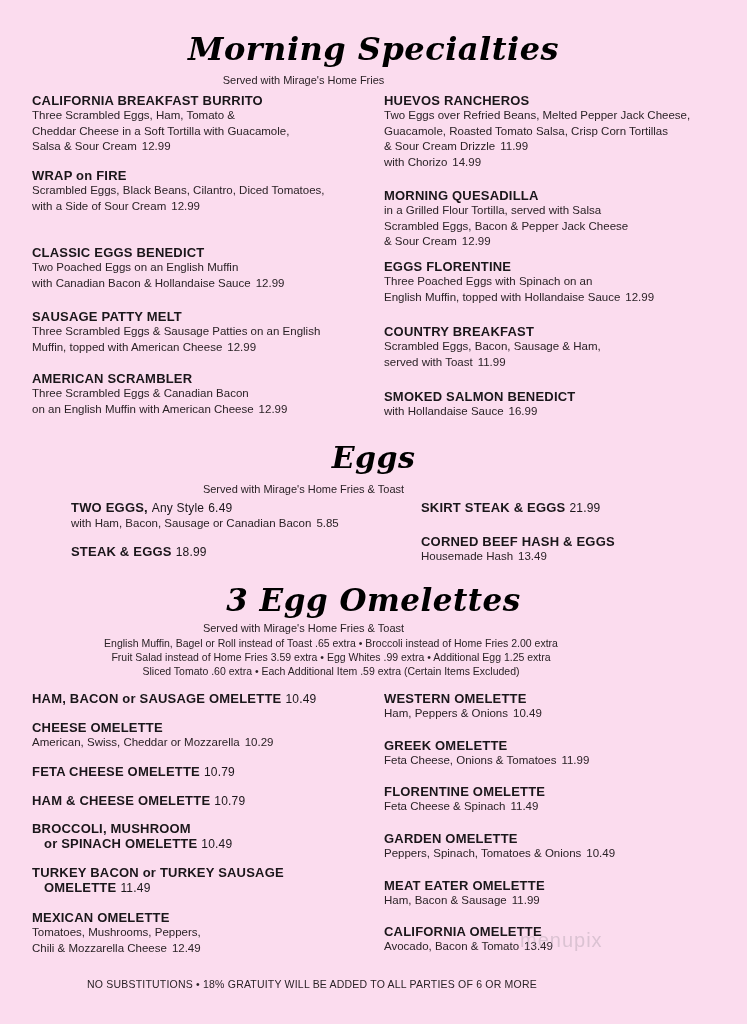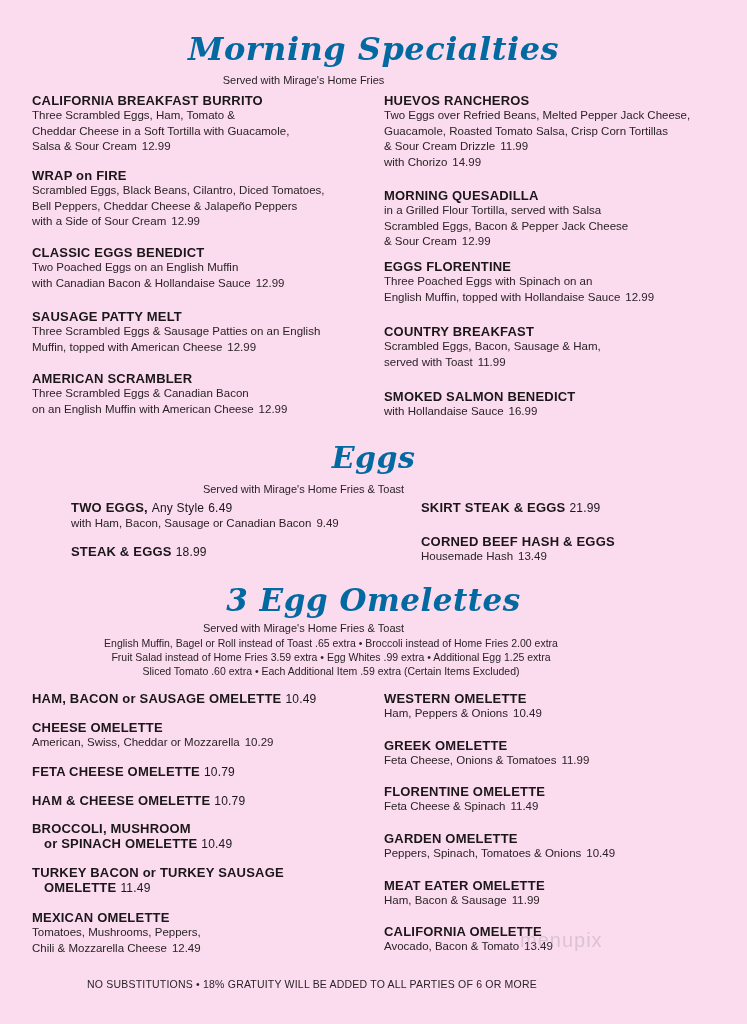--- a/index.html
+++ b/index.html
@@ -11,21 +11,21 @@
       position: relative;
       overflow: hidden;
     }
     .title {
       position: absolute;
       left: 0; width: 747px;
       text-align: center;
       font-family: "DejaVu Serif", serif;
       font-style: italic;
       font-weight: bold;
-      color: #0369a1;
+      color: #000000;
       letter-spacing: 0.5px;
     }
     .sub {
       position: absolute; left: 0; width: 607px;
       text-align: center;
       font-size: 11px;
       color: #2a2226;
     }
     .item { position: absolute; }
     .name {
@@ -74,21 +74,20 @@
 
 <div class="item" style="left:32px;top:93px;">
   <div class="name">CALIFORNIA BREAKFAST BURRITO</div>
   <div class="desc">Three Scrambled Eggs, Ham, Tomato &amp;</div>
   <div class="desc">Cheddar Cheese in a Soft Tortilla with Guacamole,</div>
   <div class="desc"><span>Salsa &amp; Sour Cream</span><span class="price">12.99</span></div>
 </div>
 <div class="item" style="left:32px;top:168px;">
   <div class="name">WRAP on FIRE</div>
   <div class="desc">Scrambled Eggs, Black Beans, Cilantro, Diced Tomatoes,</div>
-  <div class="desc">Bell Peppers, Cheddar Cheese &amp; Jalapeño Peppers</div>
   <div class="desc"><span>with a Side of Sour Cream</span><span class="price">12.99</span></div>
 </div>
 <div class="item" style="left:32px;top:245px;">
   <div class="name">CLASSIC EGGS BENEDICT</div>
   <div class="desc">Two Poached Eggs on an English Muffin</div>
   <div class="desc"><span>with Canadian Bacon &amp; Hollandaise Sauce</span><span class="price">12.99</span></div>
 </div>
 <div class="item" style="left:32px;top:309px;">
   <div class="name">SAUSAGE PATTY MELT</div>
   <div class="desc">Three Scrambled Eggs &amp; Sausage Patties on an English</div>
@@ -126,21 +125,21 @@
 <div class="item" style="left:384px;top:389px;">
   <div class="name">SMOKED SALMON BENEDICT</div>
   <div class="desc"><span>with Hollandaise Sauce</span><span class="price">16.99</span></div>
 </div>
 
 <div class="title" style="top:440px;font-size:30px;">Eggs</div>
 <div class="sub" style="top:483px;">Served with Mirage's Home Fries &amp; Toast</div>
 
 <div class="item" style="left:71px;top:500px;">
   <div class="name"><span>TWO EGGS,</span> <span class="inline">Any Style</span><span class="price">6.49</span></div>
-  <div class="desc"><span>with Ham, Bacon, Sausage or Canadian Bacon</span><span class="price">9.49</span></div>
+  <div class="desc"><span>with Ham, Bacon, Sausage or Canadian Bacon</span><span class="price">5.85</span></div>
 </div>
 <div class="item" style="left:71px;top:544px;">
   <div class="name"><span>STEAK &amp; EGGS</span><span class="price">18.99</span></div>
 </div>
 <div class="item" style="left:421px;top:500px;">
   <div class="name"><span>SKIRT STEAK &amp; EGGS</span><span class="price">21.99</span></div>
 </div>
 <div class="item" style="left:421px;top:534px;">
   <div class="name">CORNED BEEF HASH &amp; EGGS</div>
   <div class="desc"><span>Housemade Hash</span><span class="price">13.49</span></div>

